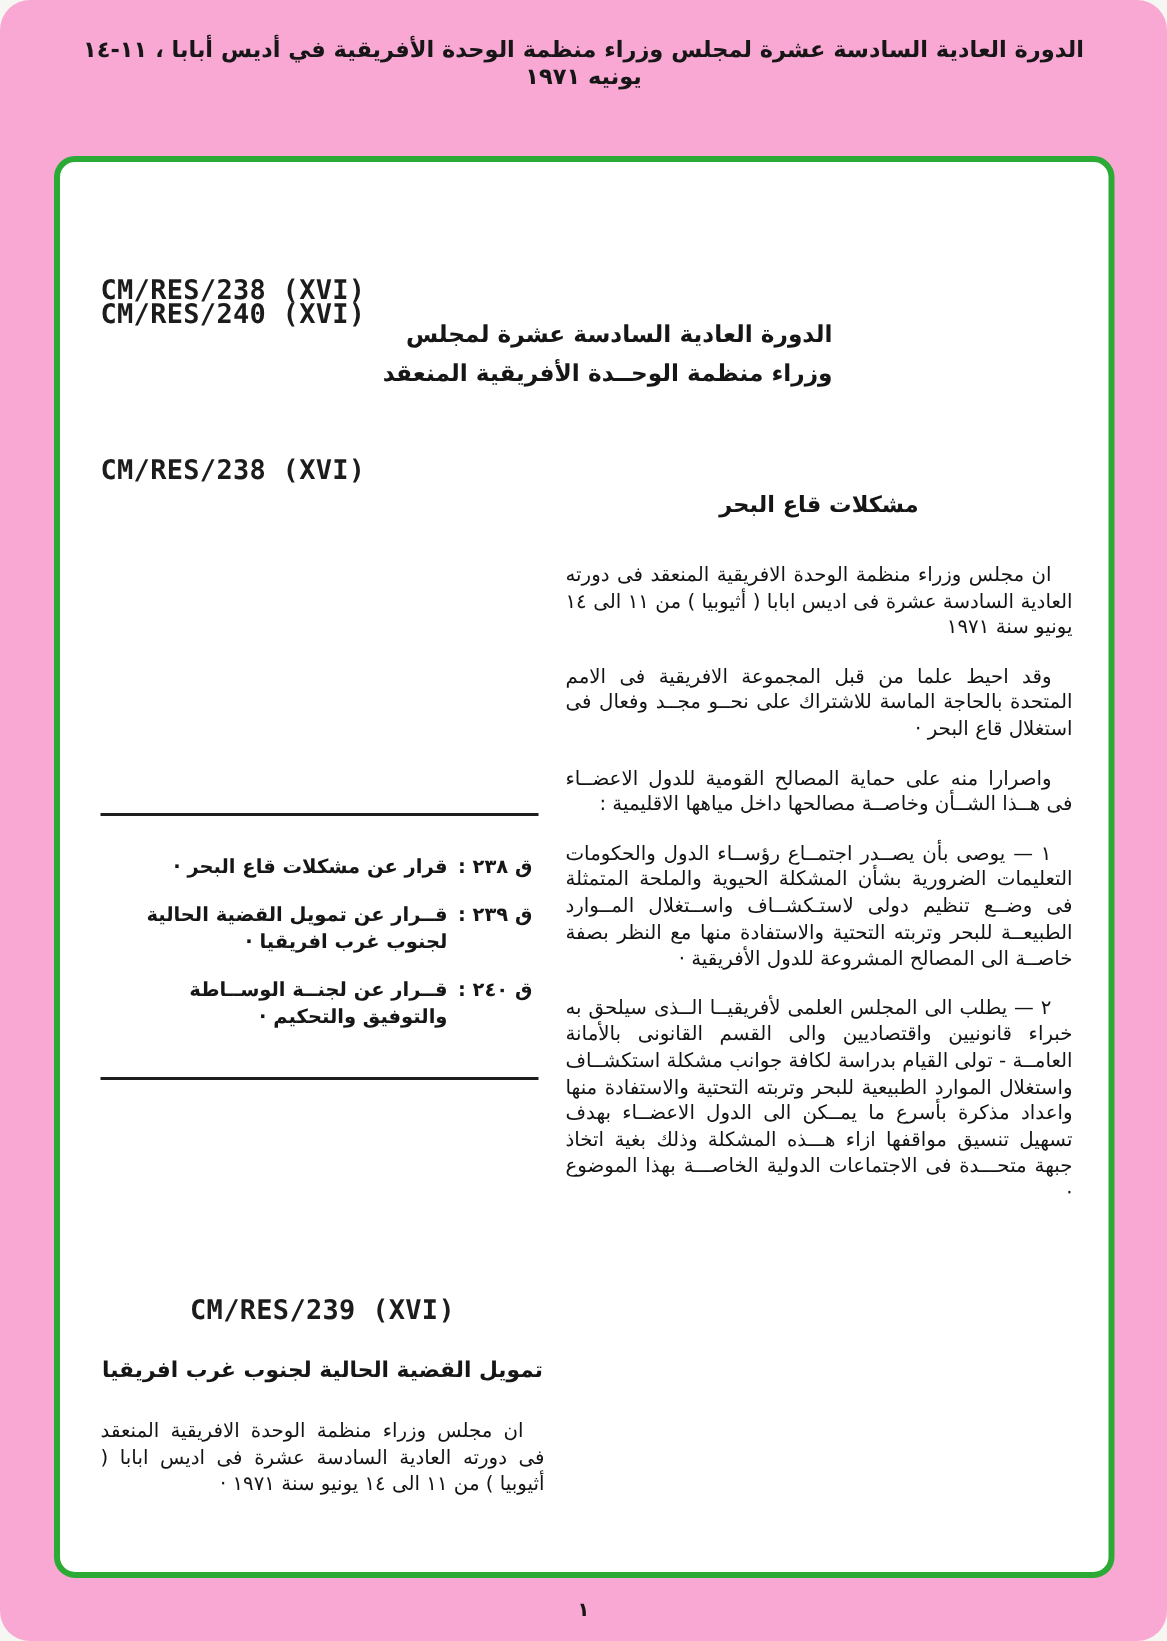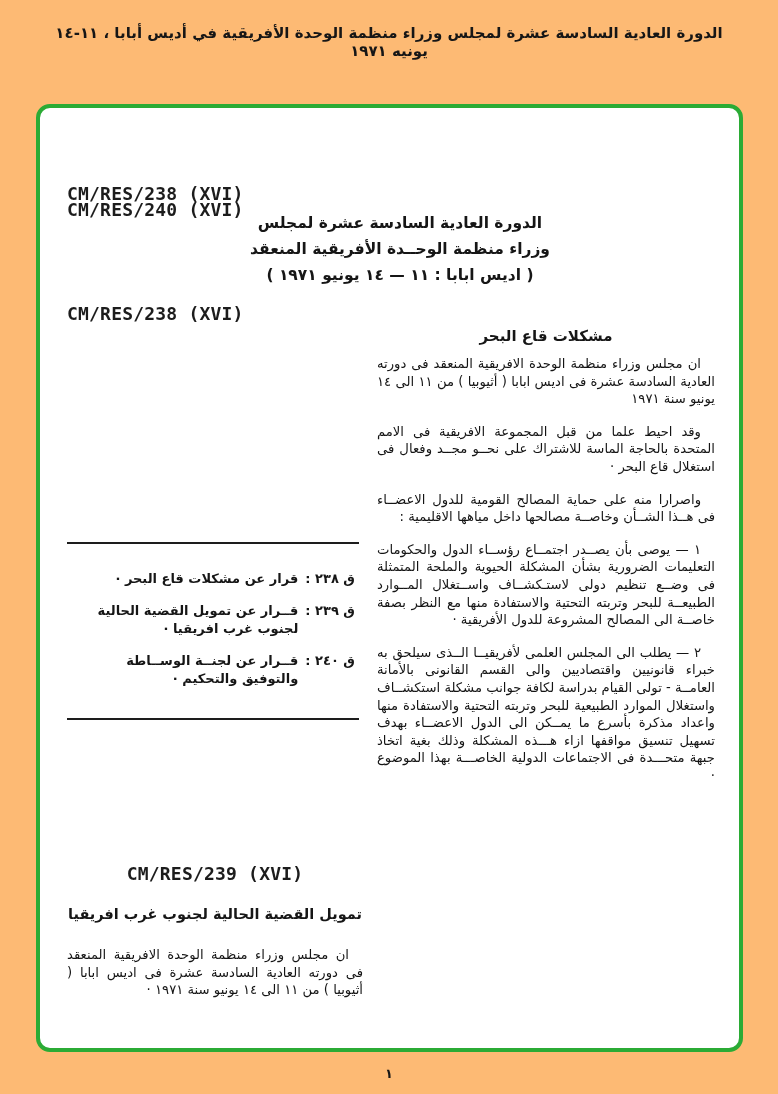--- a/index.html
+++ b/index.html
@@ -5,22 +5,23 @@
   * { margin:0; padding:0; box-sizing:border-box; }
   html,body { width:778px; height:1094px; }
   body {
     font-family:"DejaVu Sans", sans-serif;
     background:#f6f6f3;
     color:#161616;
   }
   .page {
     position:relative;
     width:778px; height:1094px;
-    background:#fdba74;
+    background:#f9a8d4;
     overflow:hidden;
+    border-radius:20px;
   }
   
   .hdr-line1 {
     position:absolute; top:24px; left:40px; right:40px;
     direction:rtl; text-align:center;
     font-weight:bold; font-size:15px; letter-spacing:0;
   }
   .hdr-line2 {
     position:absolute; top:58px; left:40px; right:40px;
     direction:rtl; text-align:center;
@@ -35,32 +36,32 @@
     border-radius:14px;
   }
   .mono-ref {
     font-family:"DejaVu Sans Mono", monospace;
     font-weight:bold; font-size:18px; line-height:16px;
     color:#1c1c1c; letter-spacing:0.2px;
   }
   .refs-top { position:absolute; left:27px; top:78px; }
   .session-head {
     position:absolute; left:205px; top:102px; width:310px;
-    direction:rtl; text-align:center;
+    direction:rtl; text-align:right;
     font-weight:bold; font-size:15.5px; line-height:26px;
   }
   .mid-ref { position:absolute; left:27px; top:198px; }
   
   .col-right {
     position:absolute; left:337px; top:219px; width:338px;
     direction:rtl;
   }
   .res-title {
     text-align:center; font-weight:bold; font-size:15px;
-    margin-bottom:10px;
+    margin-bottom:30px;
   }
   .body-par {
     direction:rtl; text-align:justify;
     font-size:13.2px; line-height:17.6px;
     text-indent:14px;
     margin-bottom:15px;
     color:#141414;
   }
   
   .sidebar {
@@ -100,21 +101,20 @@
   <div class="frame">
 
     <div class="refs-top">
       <div class="mono-ref">CM/RES/238 (XVI)</div>
       <div class="mono-ref">CM/RES/240 (XVI)</div>
     </div>
 
     <div class="session-head">
       <div>الدورة العادية السادسة عشرة لمجلس</div>
       <div>وزراء منظمة الوحــدة الأفريقية المنعقد</div>
-      <div>( اديس ابابا : ١١ — ١٤ يونيو ١٩٧١ )</div>
     </div>
 
     <div class="mid-ref mono-ref">CM/RES/238 (XVI)</div>
 
     <div class="col-right">
       <div class="res-title">مشكلات قاع البحر</div>
       <p class="body-par">ان مجلس وزراء منظمة الوحدة الافريقية المنعقد فى دورته العادية السادسة عشرة فى اديس ابابا ( أثيوبيا ) من ١١ الى ١٤ يونيو سنة ١٩٧١</p>
       <p class="body-par">وقد احيط علما من قبل المجموعة الافريقية فى الامم المتحدة بالحاجة الماسة للاشتراك على نحــو مجــد وفعال فى استغلال قاع البحر ·</p>
       <p class="body-par">واصرارا منه على حماية المصالح القومية للدول الاعضــاء فى هــذا الشــأن وخاصــة مصالحها داخل مياهها الاقليمية :</p>
       <p class="body-par">١ — يوصى بأن يصــدر اجتمــاع رؤســاء الدول والحكومات التعليمات الضرورية بشأن المشكلة الحيوية والملحة المتمثلة فى وضــع تنظيم دولى لاستـكشــاف واســتغلال المــوارد الطبيعــة للبحر وتربته التحتية والاستفادة منها مع النظر بصفة خاصــة الى المصالح المشروعة للدول الأفريقية ·</p>

